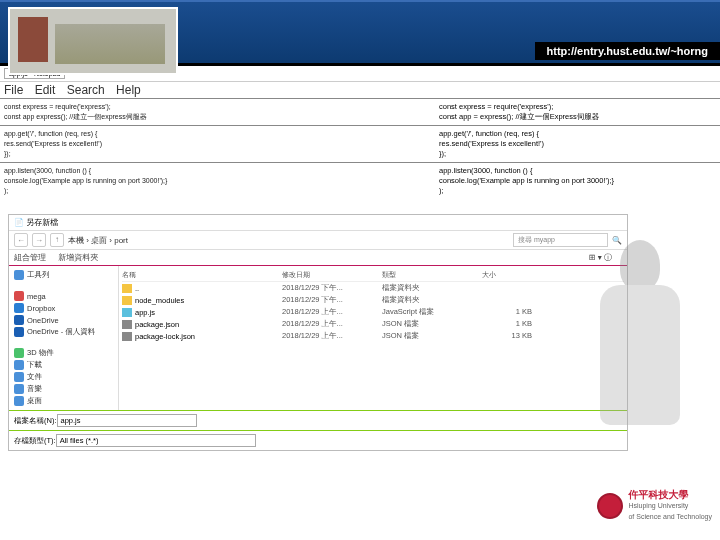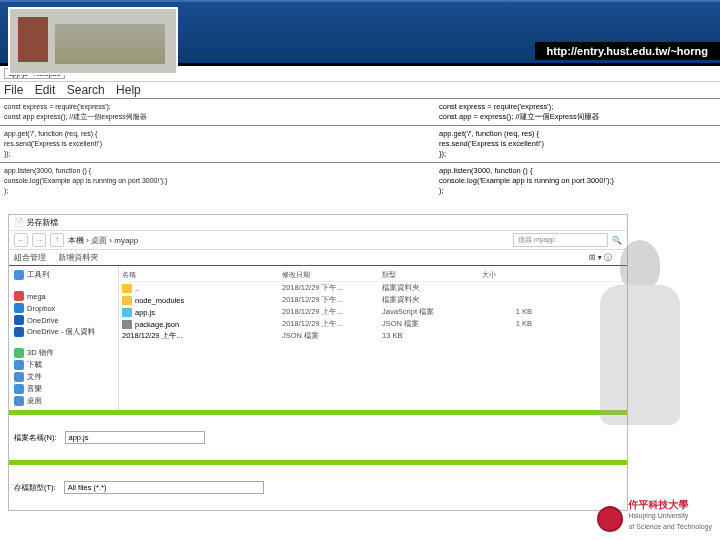--- a/index.html
+++ b/index.html
@@ -33,26 +33,26 @@
 .fe-main .cols span:nth-child(1){width:160px}
 .fe-main .cols span:nth-child(2){width:100px}
 .fe-main .cols span:nth-child(3){width:100px}
 .fe-main .cols span:nth-child(4){width:50px}
 .fe-main .row{display:flex;font-size:7.5px;padding:1px 0}
 .fe-main .row span:nth-child(1){width:160px;display:flex;align-items:center;gap:3px}
 .fe-main .row span:nth-child(2){width:100px;color:#555}
 .fe-main .row span:nth-child(3){width:100px;color:#555}
 .fe-main .row span:nth-child(4){width:50px;color:#555;text-align:right}
 .fico{width:10px;height:9px;display:inline-block}
-.fe-foot{padding:16px 5px;border-top:5px solid #84cc16;font-size:7.5px;display:flex;gap:8px;align-items:center}
+.fe-foot{padding:3px 5px;border-top:1px solid #84cc16;font-size:7.5px;display:flex;gap:0;align-items:center}
 .fe-foot .inp{border:1px solid #aaa;padding:1px 3px;background:#fff;flex:0 0 140px}
 .person{position:absolute;right:30px;top:240px;width:100px;height:200px;opacity:0.35;pointer-events:none}
 .person::before{content:"";position:absolute;top:0;left:30px;width:40px;height:50px;background:#888;border-radius:50% 50% 40% 40%}
 .person::after{content:"";position:absolute;top:45px;left:10px;width:80px;height:140px;background:#aaa;border-radius:20px 20px 10px 10px}
-.uni-logo{position:absolute;right:8px;bottom:8px;display:flex;align-items:flex-end;gap:5px;font-size:9px}
+.uni-logo{position:absolute;right:8px;bottom:18px;display:flex;align-items:center;gap:5px;font-size:9px}
 .uni-logo .badge{width:26px;height:26px;border-radius:50%;background:#c41e3a;border:2px solid #a01830}
 .uni-logo .txt{line-height:11px}
 .uni-logo .cn{color:#c41e3a;font-weight:bold;font-size:10px}
 .uni-logo .en{color:#666;font-size:7px}
 </style>
 </head>
 <body>
 
 <div class="hdr">
   <div class="hdr-img"></div>
@@ -81,21 +81,21 @@
   <div class="code-left"><span>app.listen(3000, function () {</span><br><span>  console.log('Example app is running on port 3000!');}</span><br><span>);</span></div>
   <div class="code-right"><span>app.listen(3000, function () {</span><br><span>  console.log('Example app is running on port 3000!');}</span><br><span>);</span></div>
 </div>
 
 <div class="fe">
   <div class="fe-title">📄 <span>另存新檔</span></div>
   <div class="fe-tb">
     <span class="arrow">←</span>
     <span class="arrow">→</span>
     <span class="arrow">↑</span>
-    <span class="crumb">本機 › 桌面 › myapp</span>
+    <span class="crumb">本機 › 桌面 › port</span>
     <span class="srch">搜尋 myapp</span>
     <span>🔍</span>
   </div>
   <div class="fe-nav">
     <span>組合管理</span>
     <span>新增資料夾</span>
     <span style="float:right">⊞ ▾ ⓘ</span>
   </div>
   <div class="fe-body">
     <div class="fe-side" id="fe-side"><div class="item">
@@ -155,20 +155,21 @@
             <span>JavaScript 檔案</span>
             <span>1 KB</span>
           </div>
           <div class="row">
             <span><i class="fico" style="background:#888"></i>package.json</span>
             <span>2018/12/29 上午...</span>
             <span>JSON 檔案</span>
             <span>1 KB</span>
           </div>
           <div class="row">
+            <span><i class="fico" style="background:#888"></i>package-lock.json</span>
             <span>2018/12/29 上午...</span>
             <span>JSON 檔案</span>
             <span>13 KB</span>
           </div>
         </div>
       <div style="height:55px"></div>
     </div>
   </div>
   <div class="fe-foot">
     <span>檔案名稱(N):</span>

